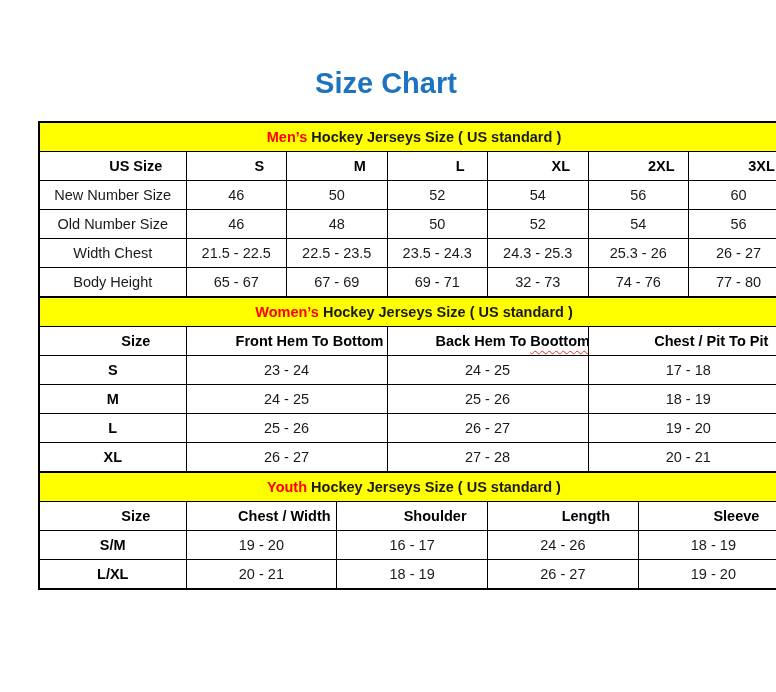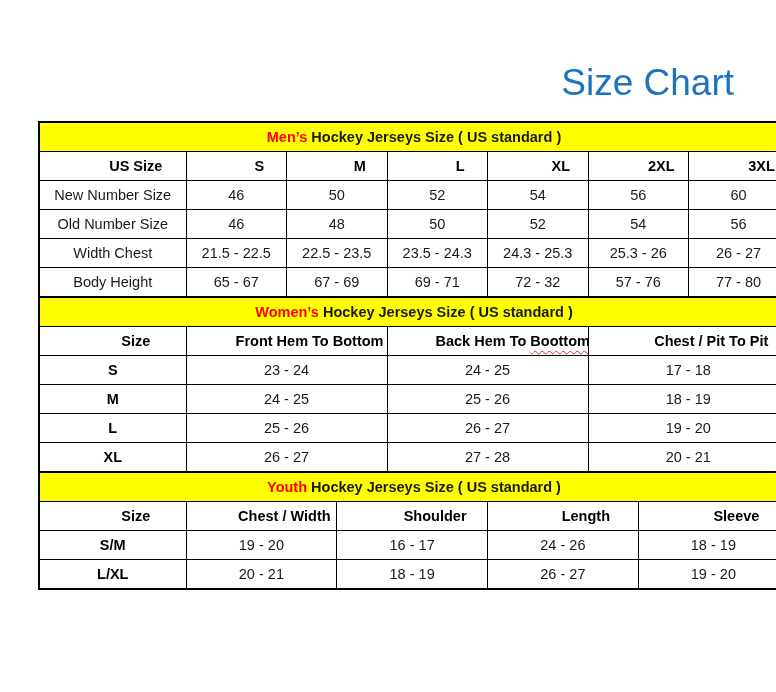--- a/index.html
+++ b/index.html
@@ -17,23 +17,23 @@
     overflow: hidden;
   }
   .wrap {
     position: absolute;
     left: 38px;
     top: 66px;
     width: 696px;
   }
   h1.title {
     color: var(--title-blue, #1E73BE);
-    font-size: 37px;
-    font-weight: normal;
-    text-align: right;
+    font-size: 29px;
+    font-weight: bold;
+    text-align: center;
     margin: 0 0 21px 0;
     line-height: 34px;
     letter-spacing: 0px;
   }
   table.size-table {
     border-collapse: collapse;
     table-layout: fixed;
     width: 752px;
     border: 2px solid #000;
   }
@@ -134,22 +134,22 @@
               <td>23.5 - 24.3</td>
               <td>24.3 - 25.3</td>
               <td>25.3 - 26</td>
               <td>26 - 27</td>
             </tr>
             <tr class="data-row">
               <td>Body Height</td>
               <td>65 - 67</td>
               <td>67 - 69</td>
               <td>69 - 71</td>
-              <td>72 - 32</td>
-              <td>57 - 76</td>
+              <td>32 - 73</td>
+              <td>74 - 76</td>
               <td>77 - 80</td>
             </tr>
           </tbody>
         </table>
         <table class="size-table">
           <colgroup>
             <col style="width: 147px;">
             <col>
             <col>
             <col>

